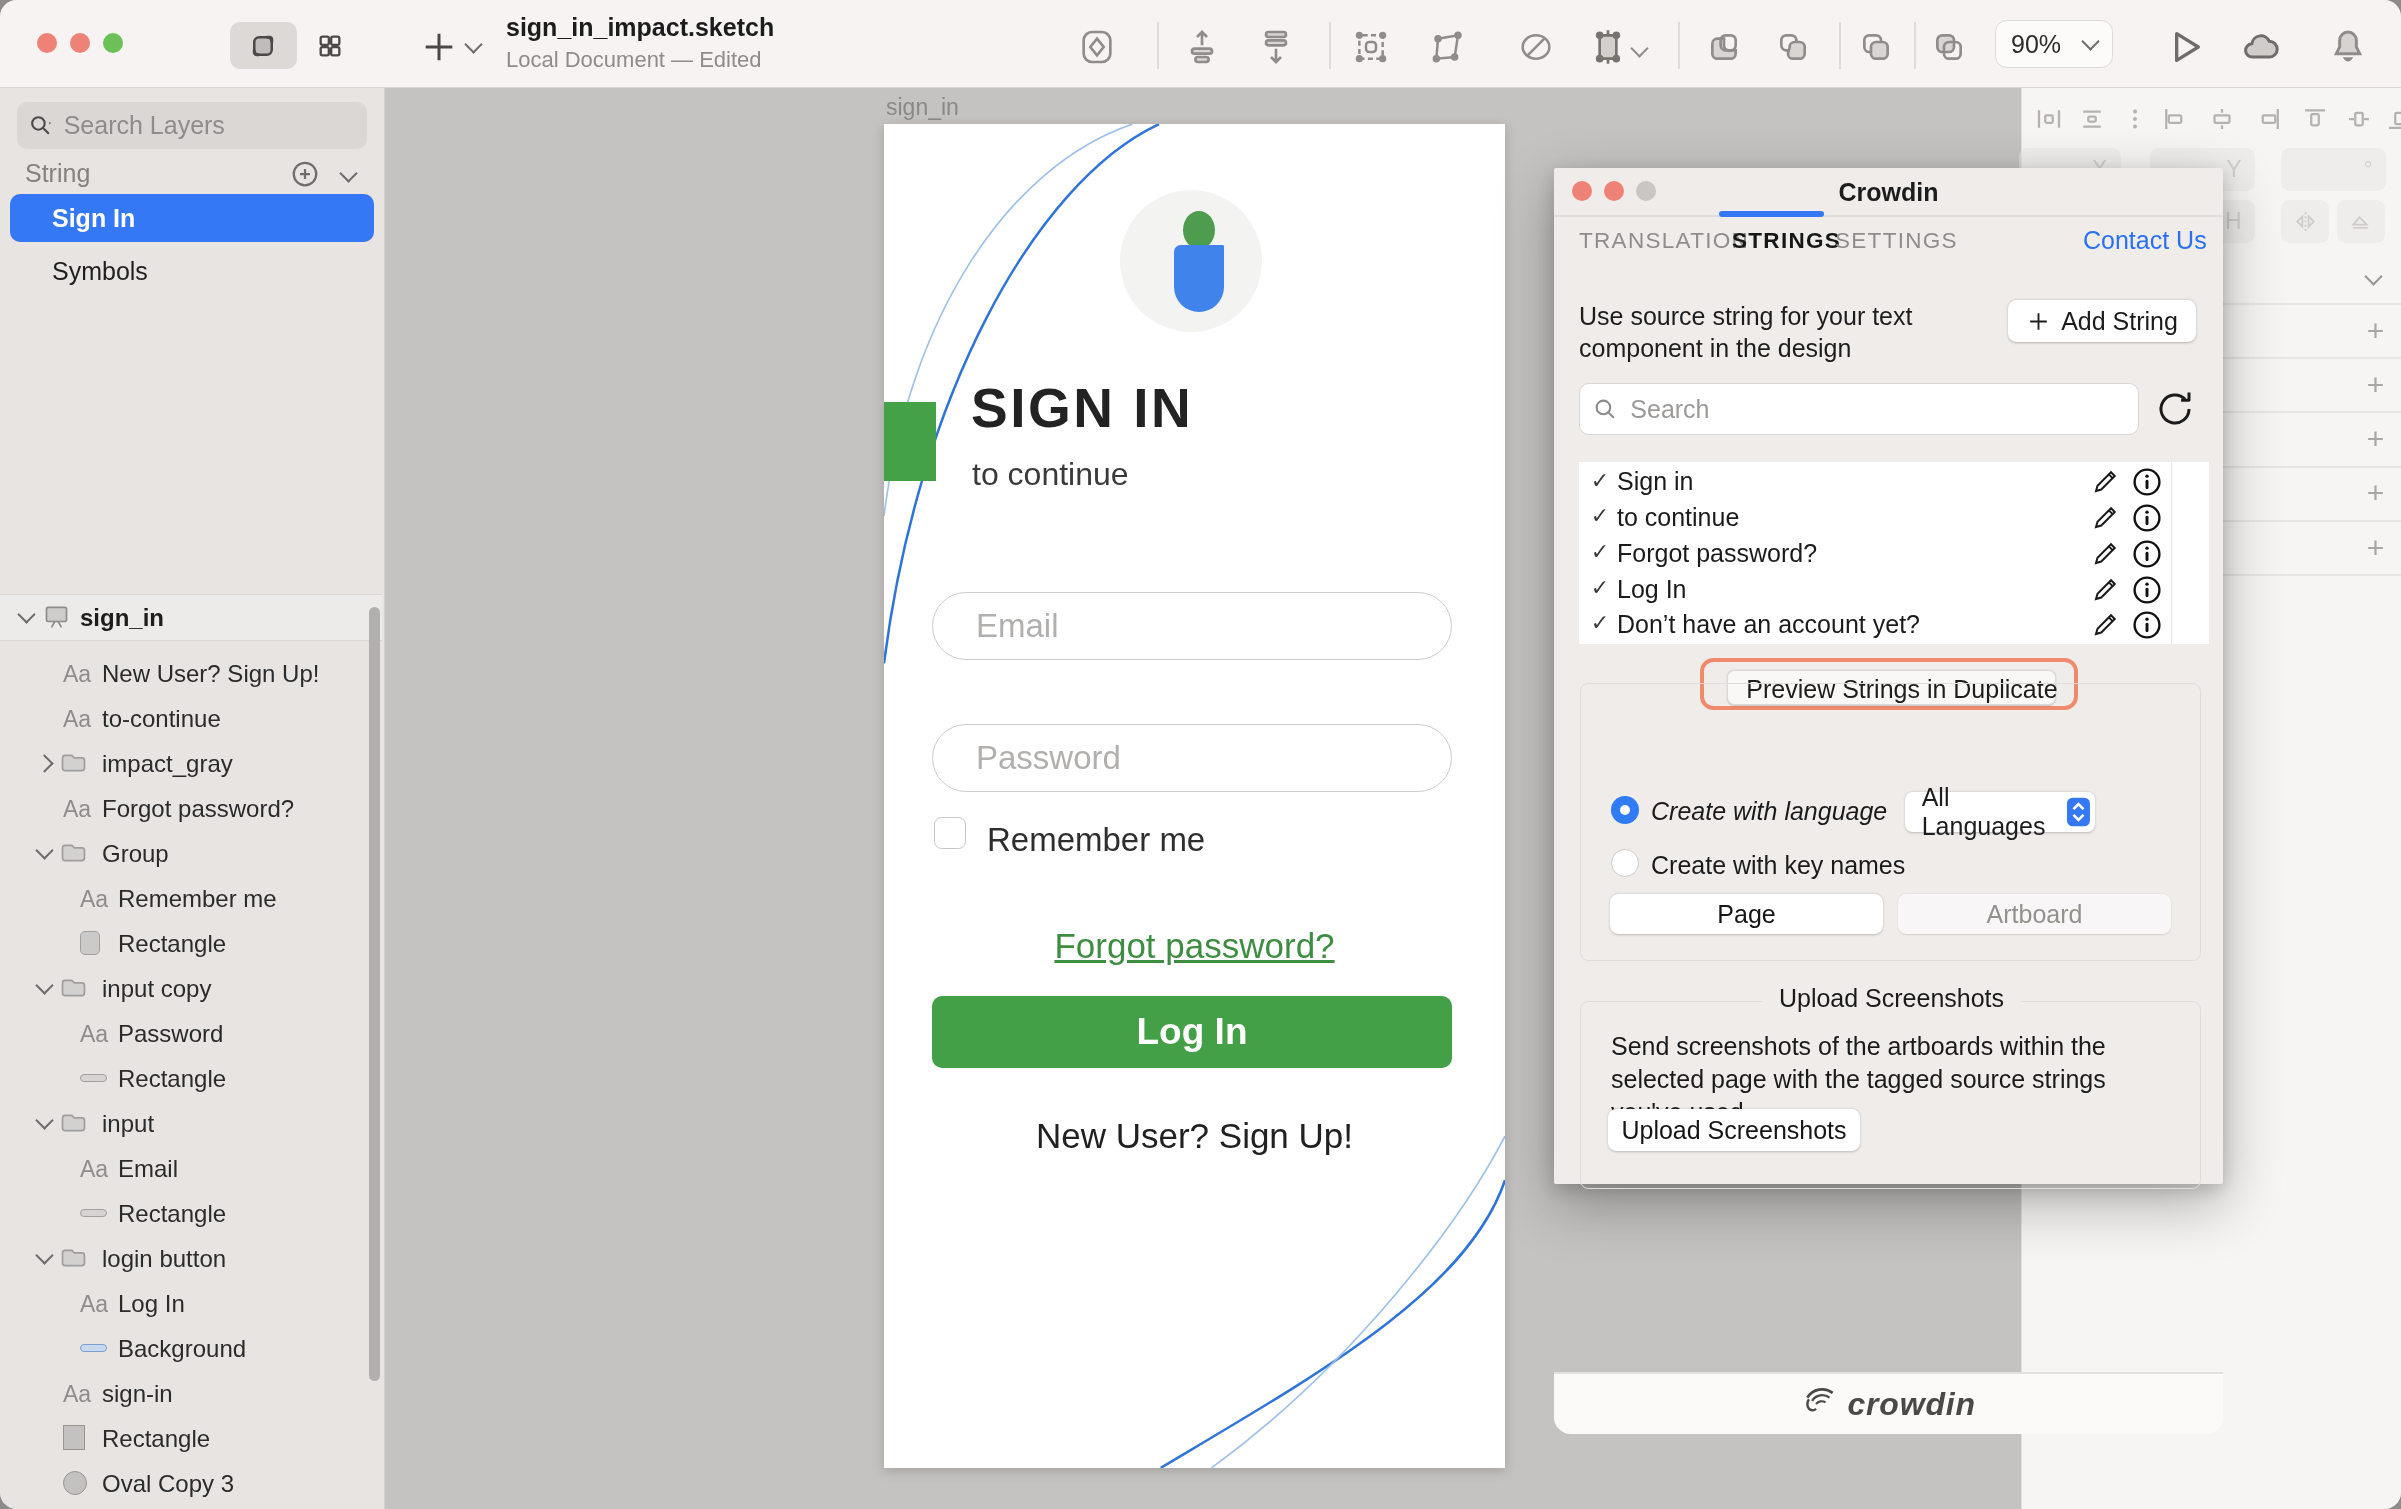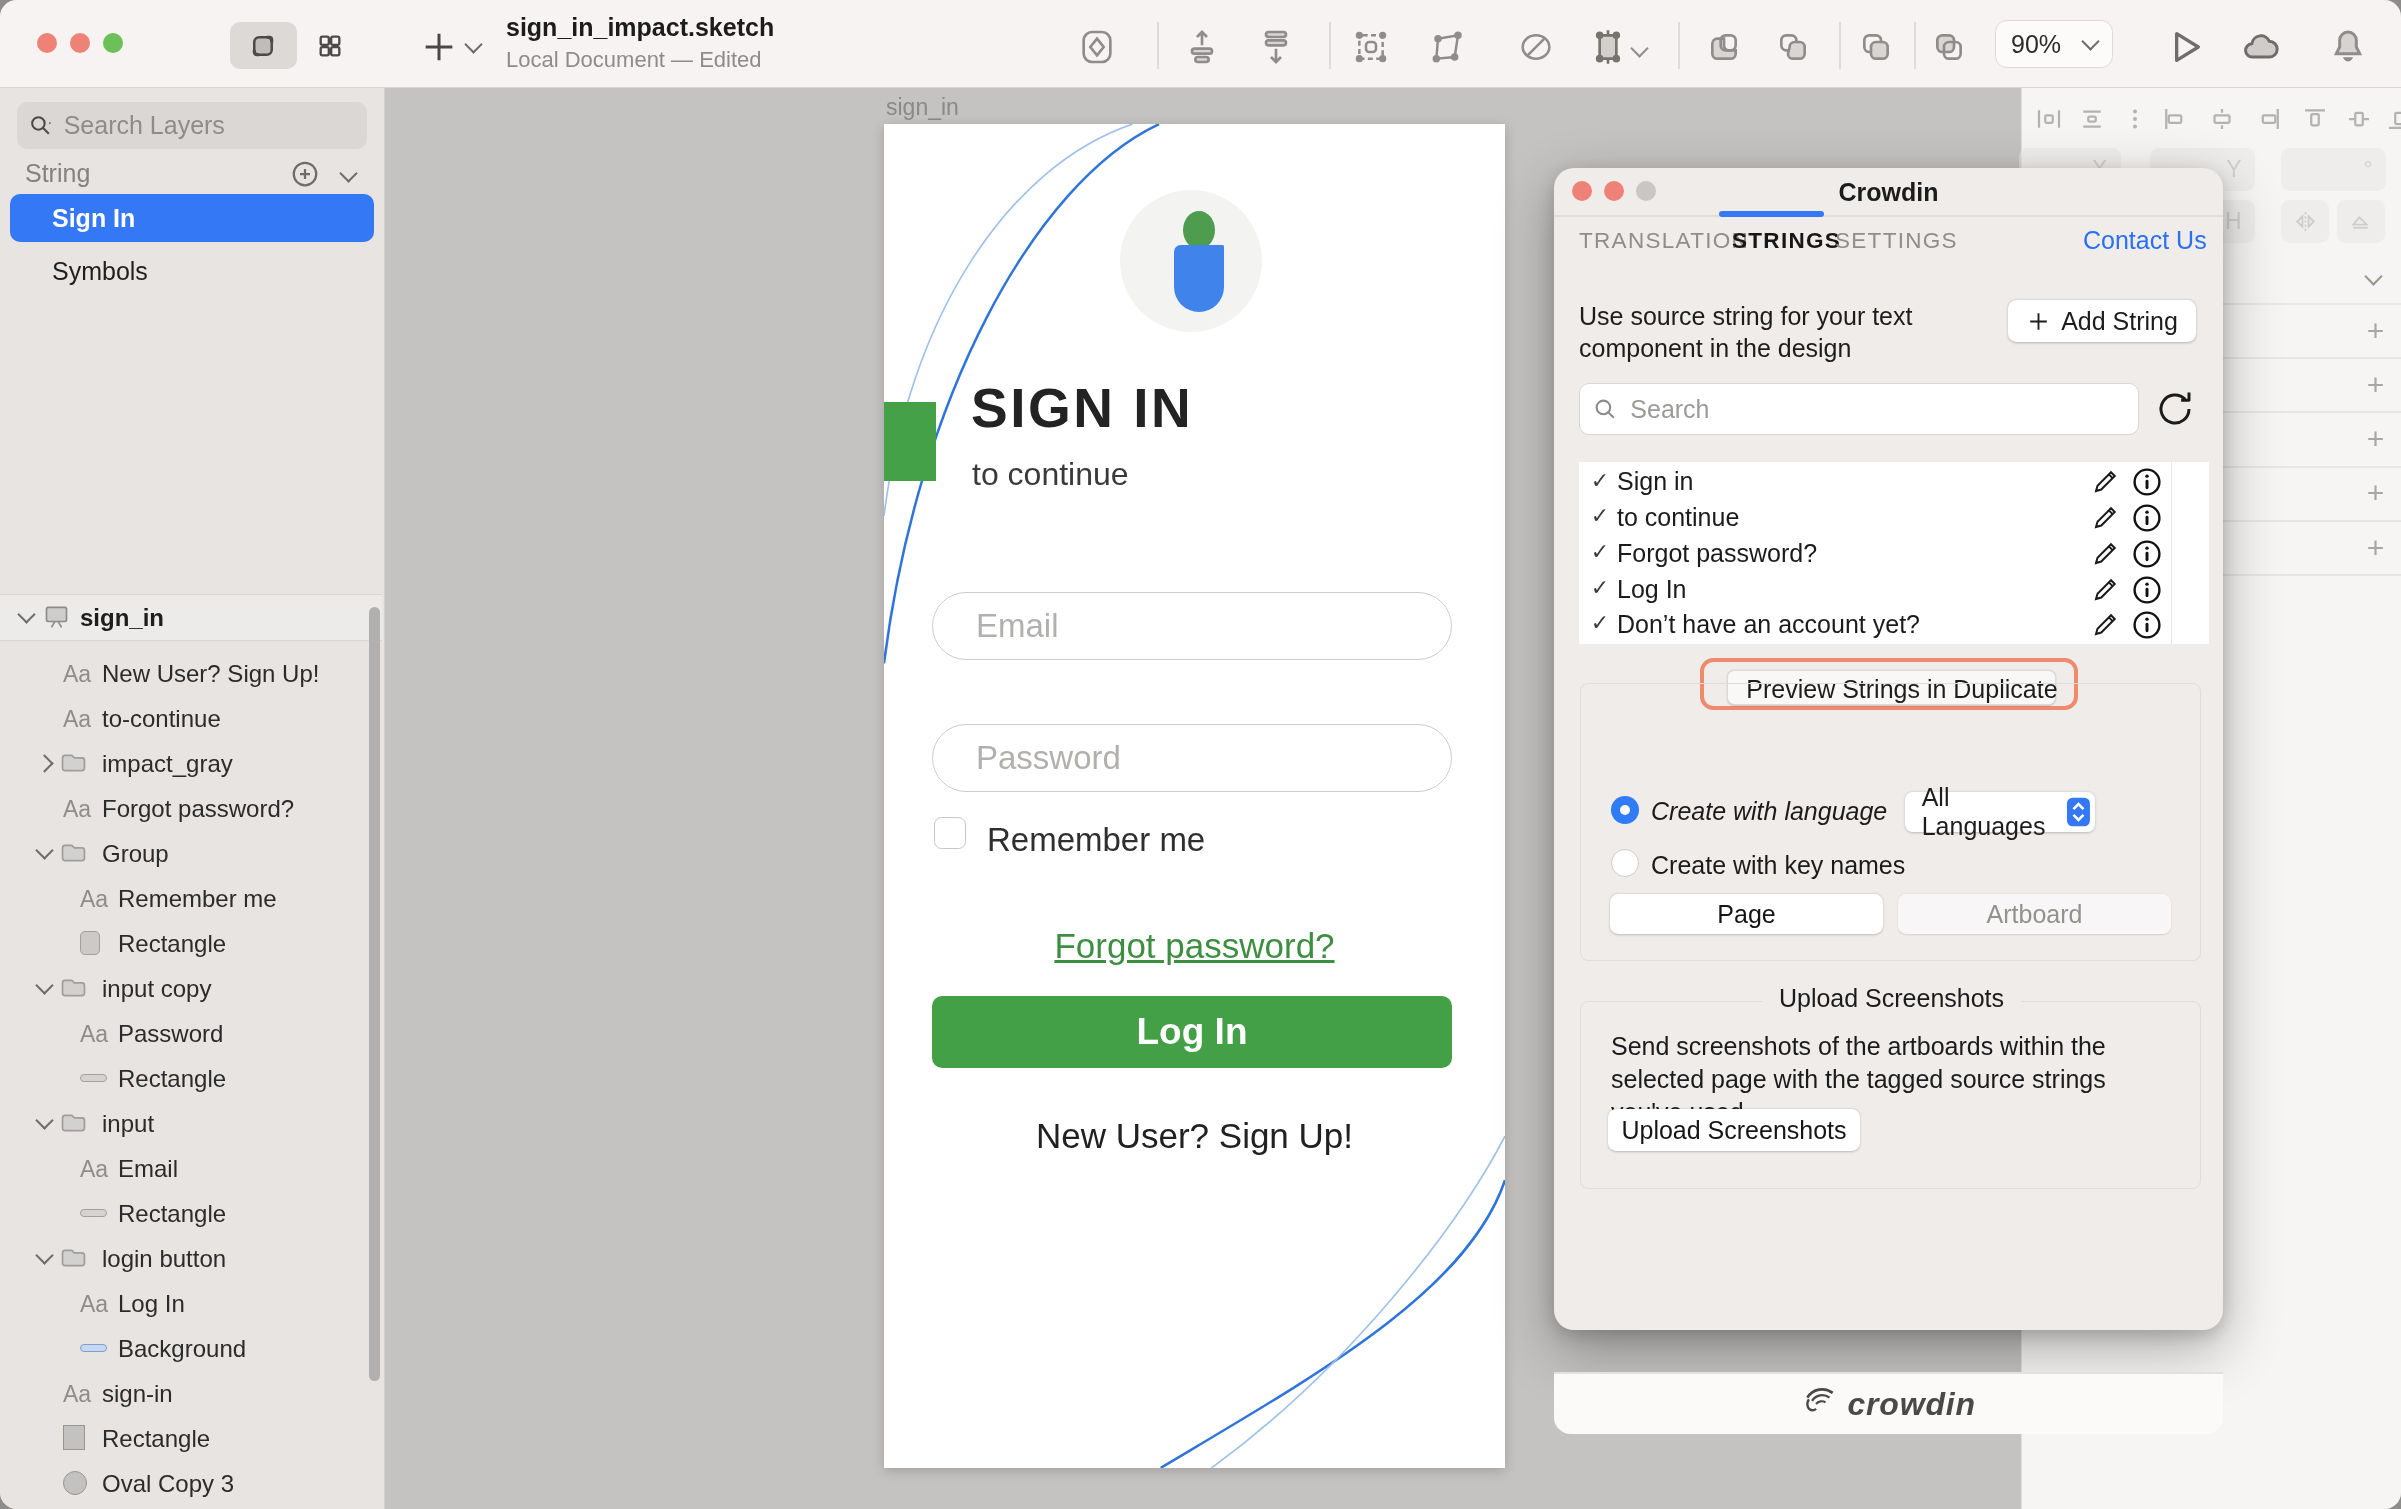--- a/index.html
+++ b/index.html
@@ -64,21 +64,21 @@
   #logo-body{position:absolute;left:54px;top:55px;width:50px;height:67px;background:#3f83eb;border-radius:6.7px 1.7px 25px 25px;}
   #logo-tri{position:absolute;left:86px;top:55px;width:18.3px;height:30px;background:#b9d3f4;clip-path:polygon(0 0,100% 0,100% 100%);}
   
   #inspector{position:absolute;left:2021px;top:87px;width:380px;height:1423px;background:#f7f5f4;border-left:1.7px solid #e3e1df;}
   .faded{opacity:.55;}
   .insp-pill{position:absolute;height:43px;background:#eae7e6;border-radius:8.3px;display:flex;align-items:center;justify-content:flex-end;
              padding-right:13.3px;box-sizing:border-box;font-size:23px;color:#b5b3b1;}
   .insp-divider{position:absolute;left:0;width:380px;height:1.7px;background:#e8e6e4;}
   .insp-plus{position:absolute;left:337px;width:33px;text-align:center;font-size:30px;color:#a8a6a4;}
   
-  #dialog{position:absolute;left:1554px;top:168px;width:669px;height:1162px;background:#efecea;border-radius:20px;z-index:10;
+  #dialog{position:absolute;left:1554px;top:168px;width:669px;height:1016px;background:#efecea;border-radius:2px;z-index:10;
           box-shadow:0 20px 58px rgba(0,0,0,.30),0 5px 16.7px rgba(0,0,0,.16);}
   .dlight{position:absolute;top:13.3px;width:20px;height:20px;border-radius:50%;}
   #d-title{position:absolute;left:0;top:10px;width:669px;text-align:center;font-size:25px;font-weight:700;color:#1c1c1c;}
   #d-sep{position:absolute;left:0;top:47px;width:669px;height:1.7px;background:#e0ddDC;background:#e0dddc;}
   #d-underline{position:absolute;left:165px;top:43px;width:105px;height:5.8px;border-radius:3.3px;}
   .d-tab{position:absolute;top:60px;font-size:22.5px;letter-spacing:1.3px;color:#8f8d8b;}
   .d-tab.active{color:#171717;font-weight:700;}
   #d-contact{position:absolute;left:529px;top:58px;font-size:25px;}
   #d-intro{position:absolute;left:25px;top:132px;width:350px;font-size:25px;line-height:32px;color:#1d1d1d;}
   #d-add{position:absolute;left:454px;top:132px;width:188px;height:42px;background:#fff;border-radius:8.3px;

